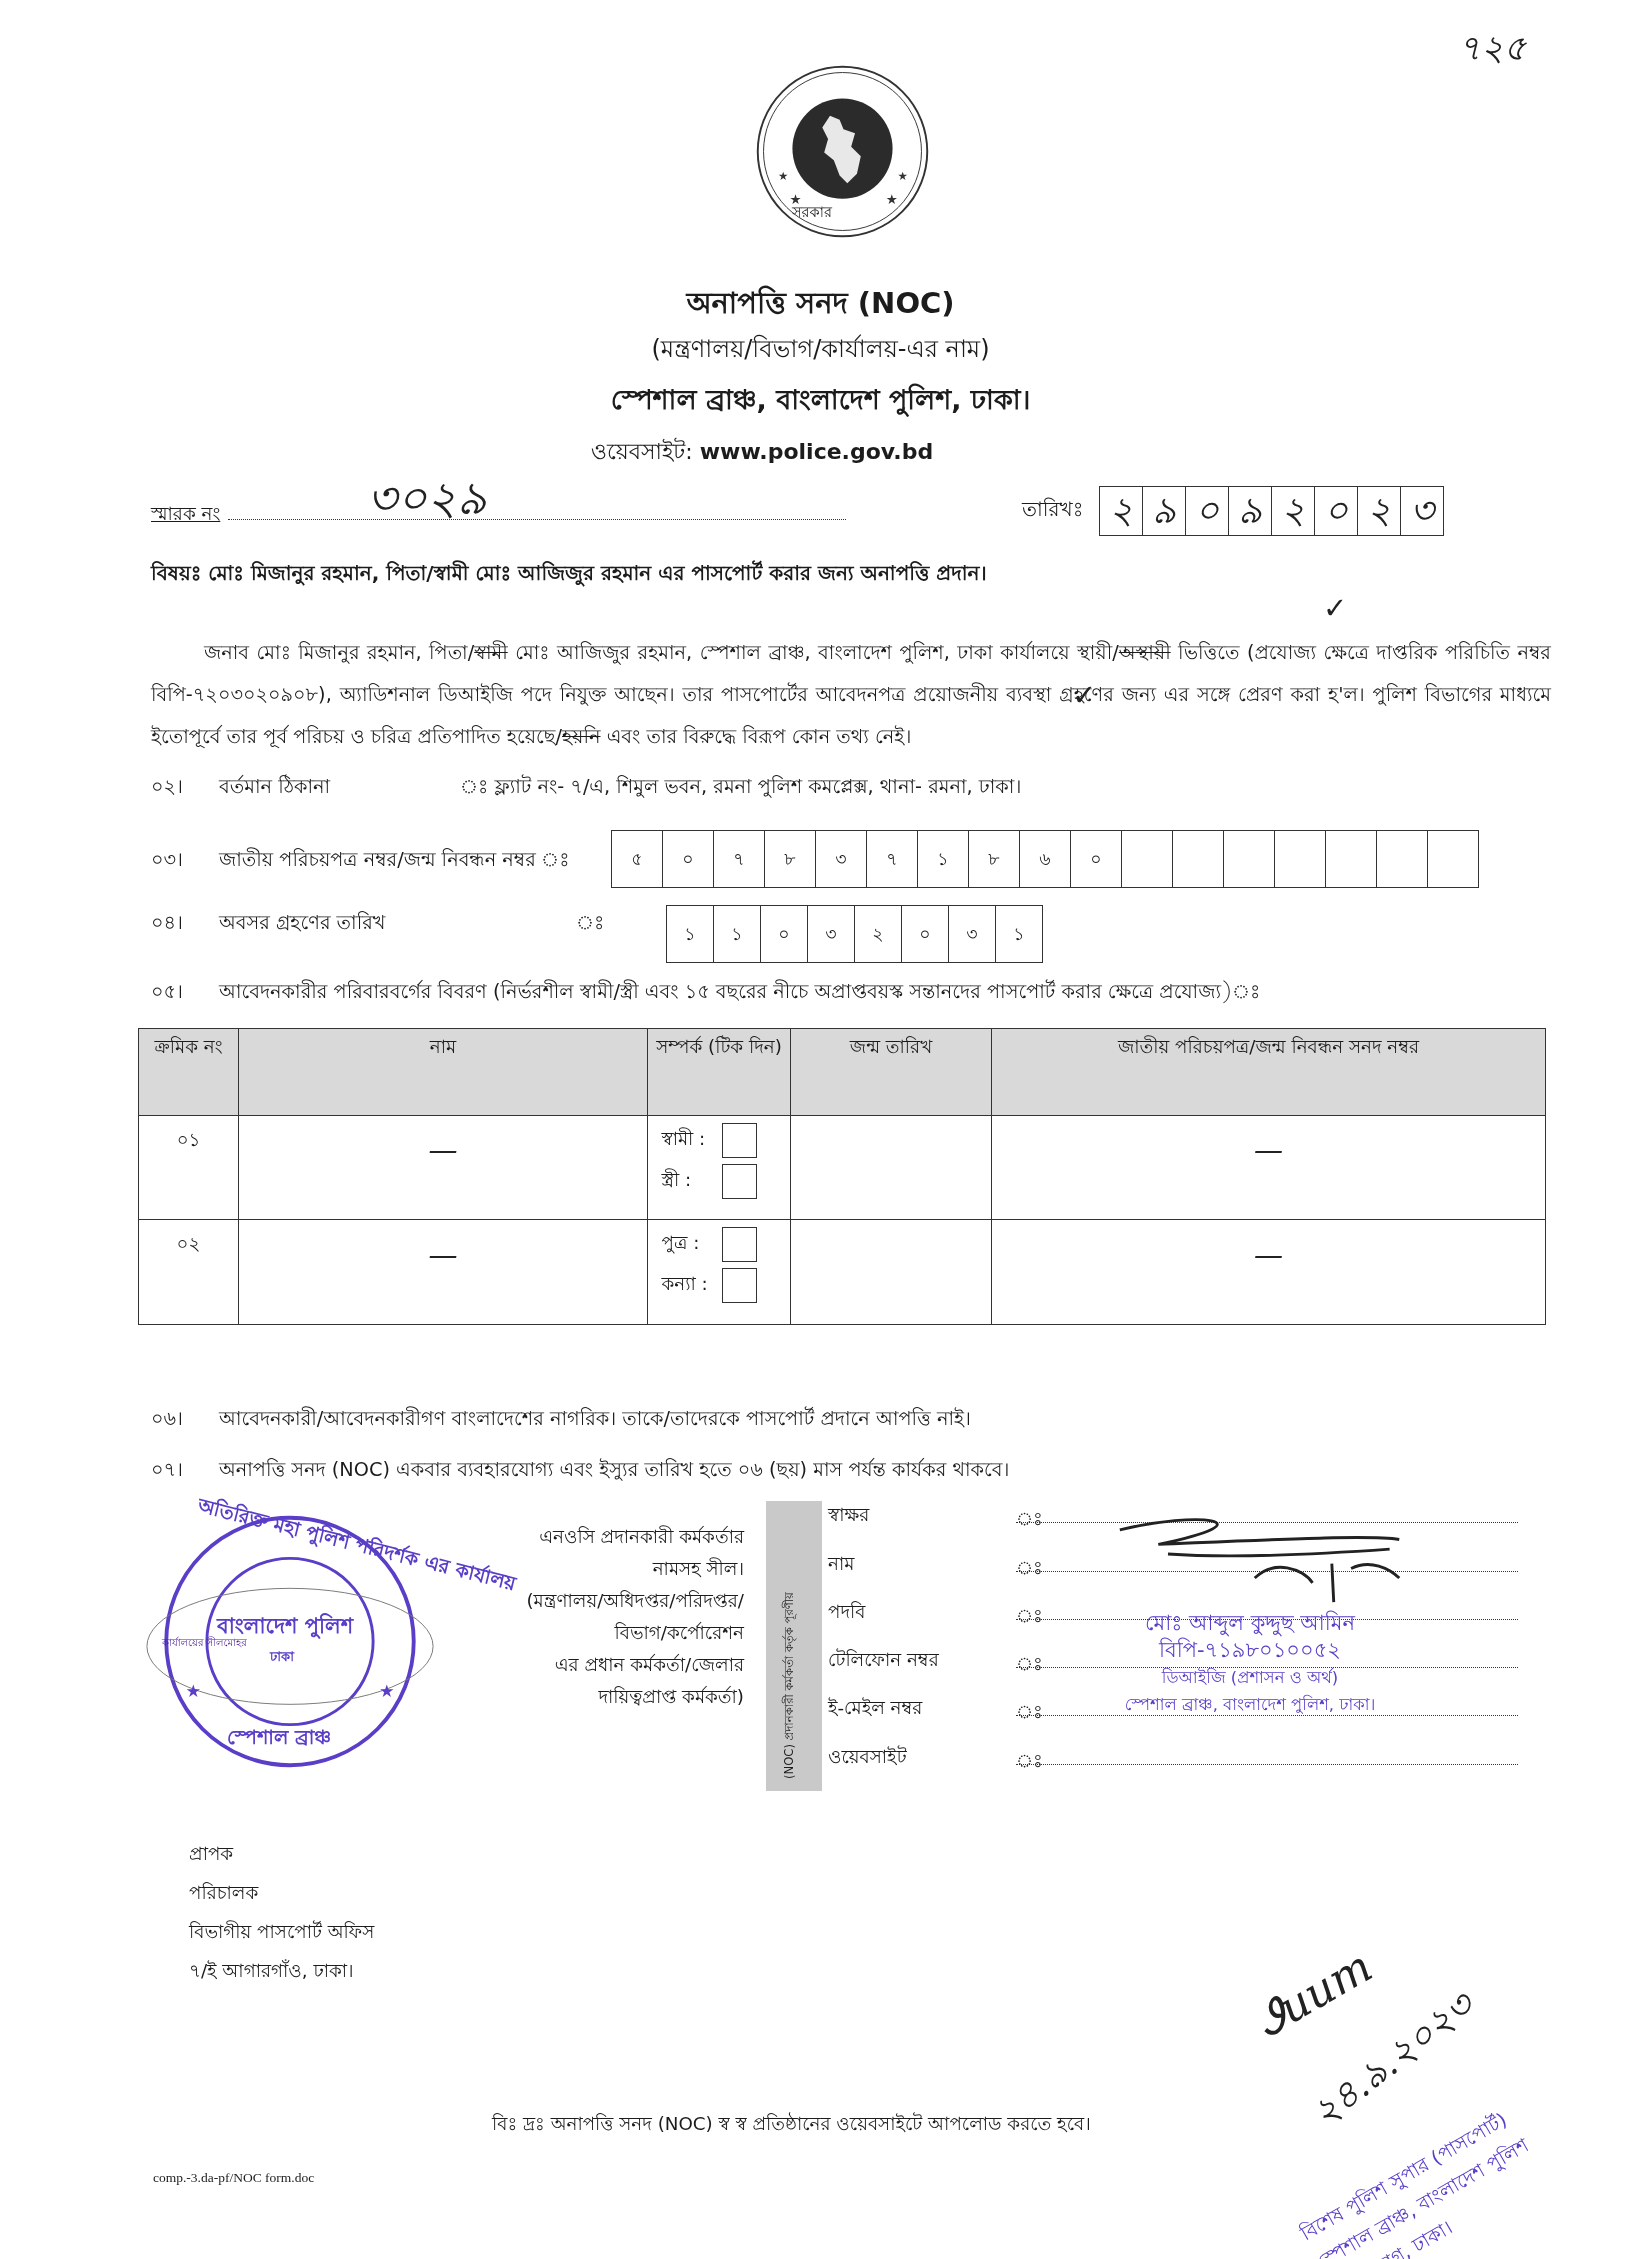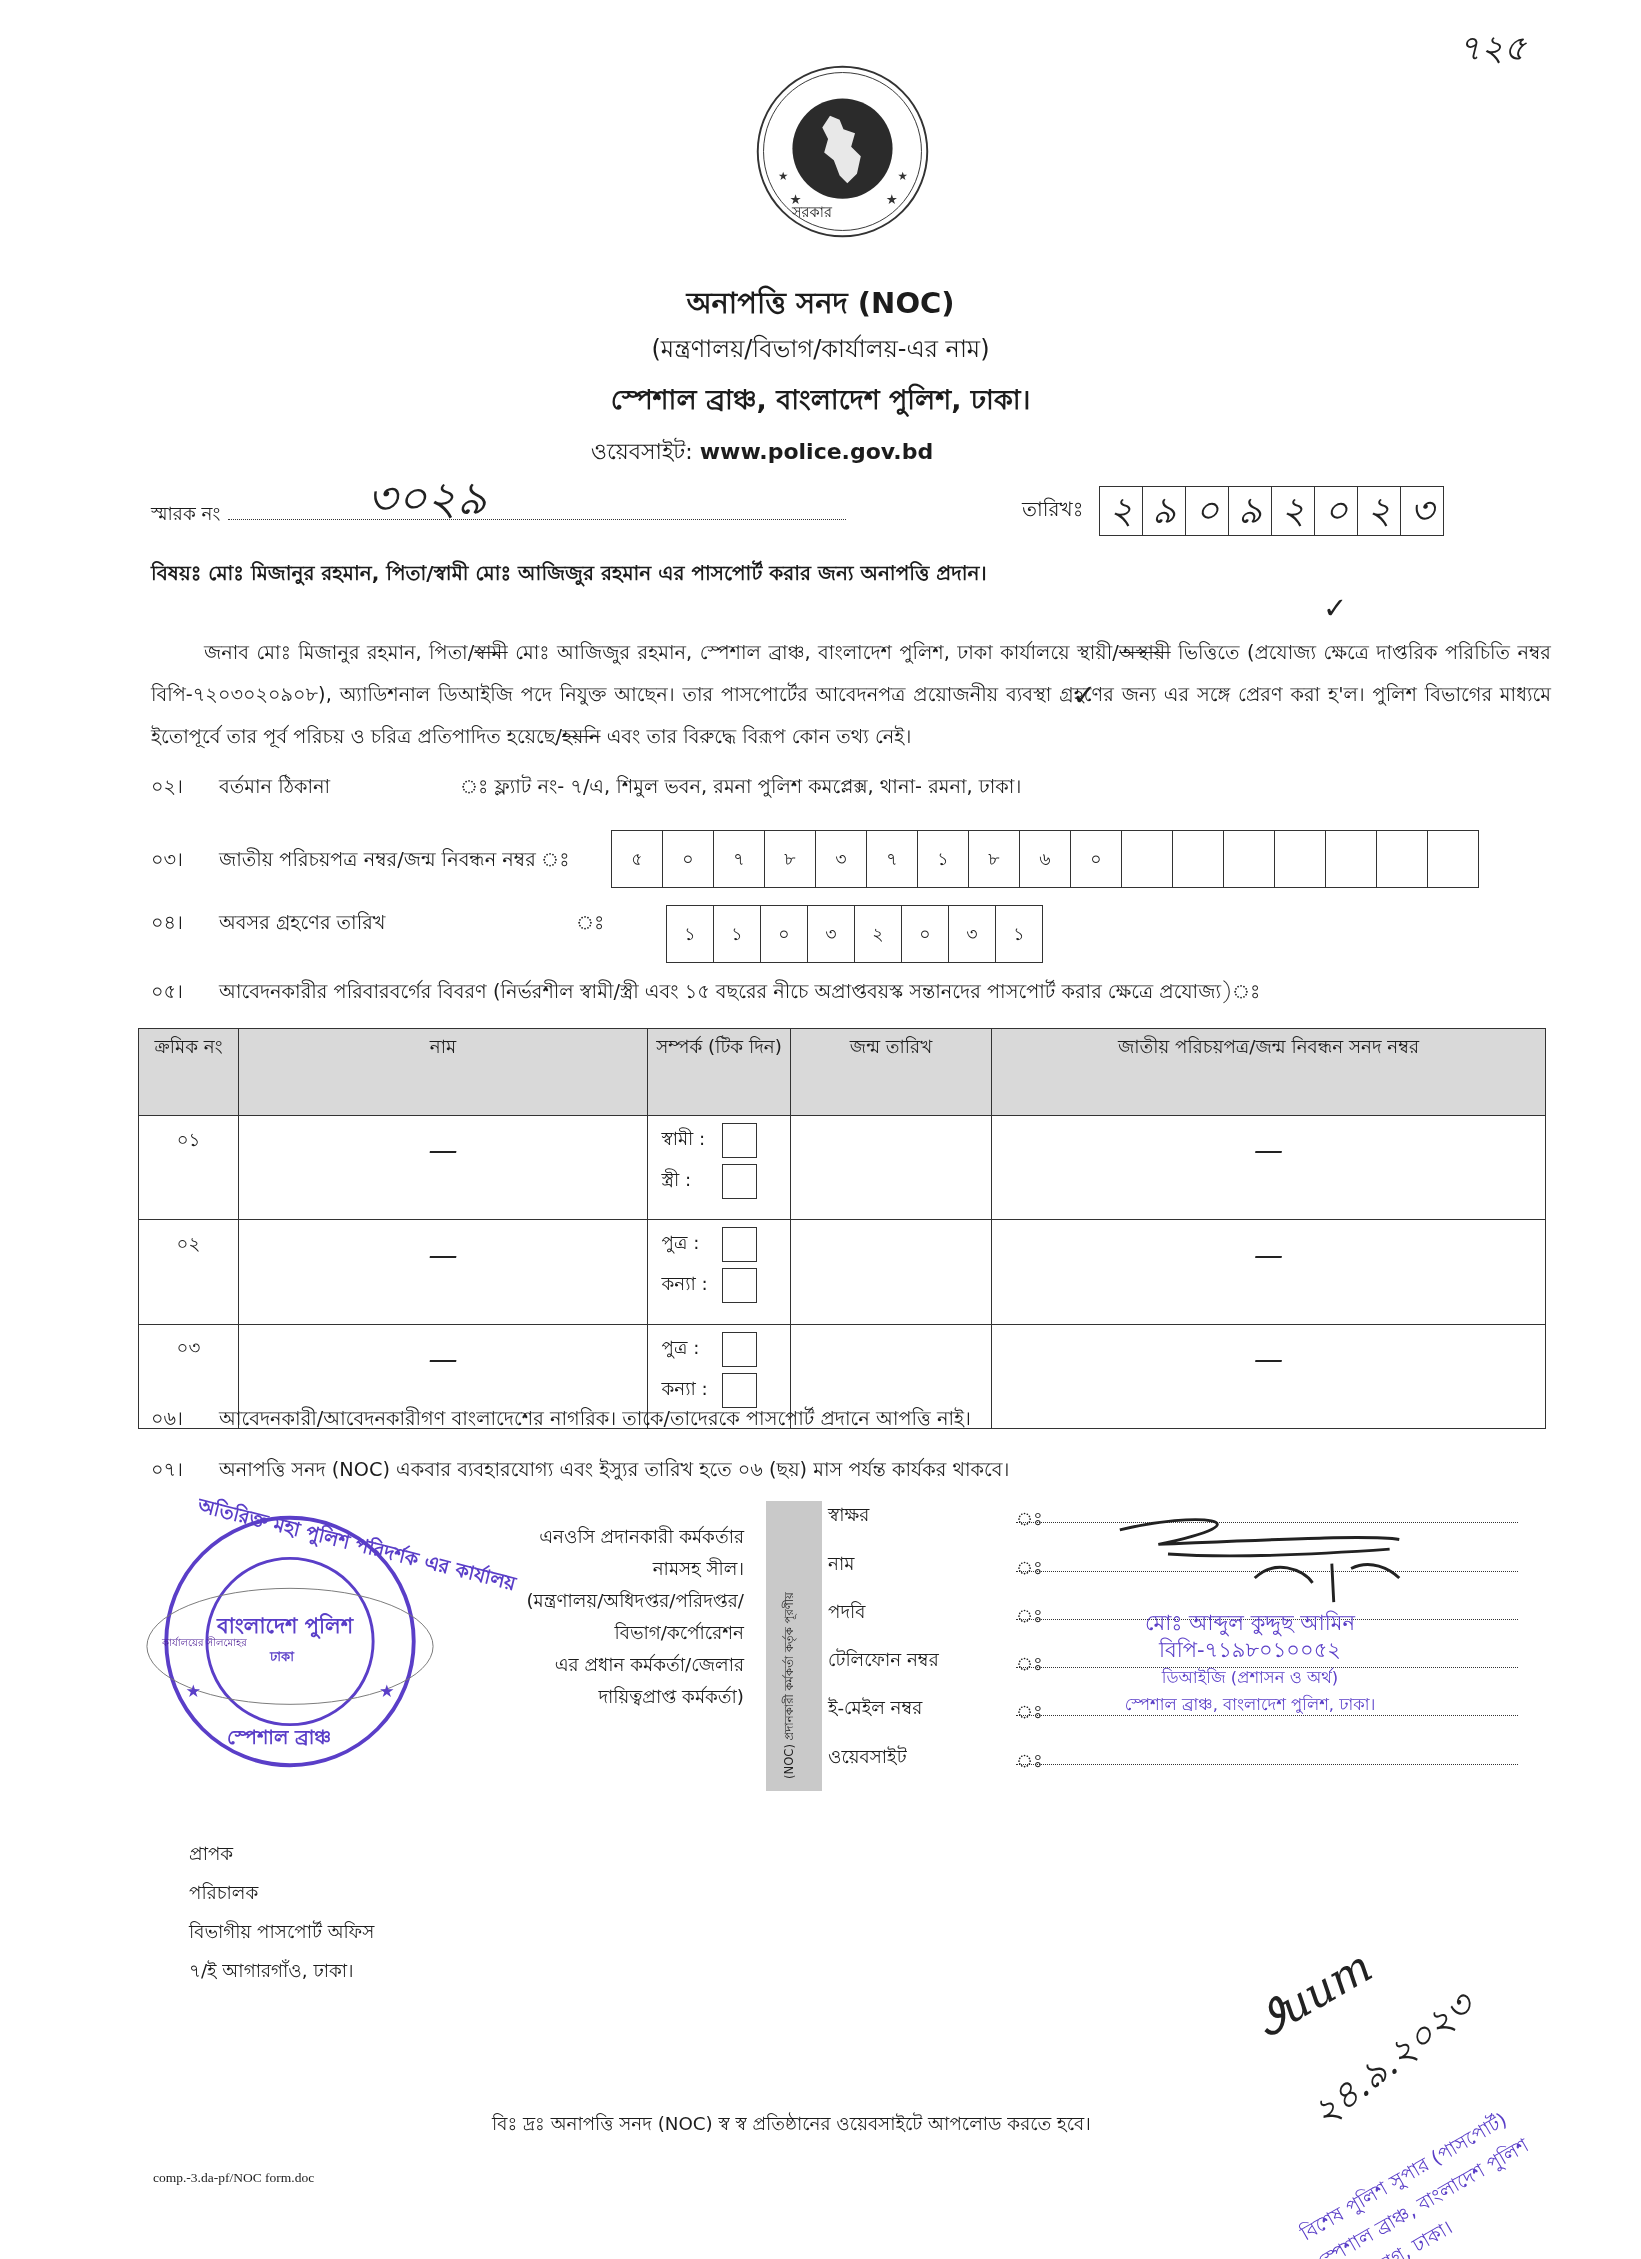--- a/index.html
+++ b/index.html
@@ -17,21 +17,21 @@
   #emblem { left:751px; top:60px; width:183px; height:183px; }
 
   
   #title { left:0; width:1641px; top:280px; font-size:29px; font-weight:bold; }
   #subtitle { left:0; width:1641px; top:330px; font-size:24px; }
   #org { left:0; width:1641px; top:379px; font-size:27px; font-weight:bold; }
   #website-line { left:0; width:1524px; top:434px; font-size:22px; }
   #website-line b { font-weight:bold; }
 
   
-  #memo { left:151px; top:500px; font-size:18.3px; }
+  #memo { left:151px; top:500px; font-size:18.3px;text-decoration:underline; }
   #memo .dots { display:inline-block; width:618px; border-bottom:1.9px dotted #333; margin-left:7.7px; height:17.4px; }
   #memo-hand { left:367px; top:463px; font-size:46px; }
   #date-label { left:1022px; top:494px; font-size:20px; }
   #date-boxes { left:1099px; top:486px; display:flex; border:1.9px solid #333; height:48px; }
   #date-boxes .box { width:42px; border-right:1.4px solid #333; font-size:37px; text-align:center; line-height:48px; }
   #date-boxes .box:last-child { border-right:none; }
 
   
   #subject { left:151px; top:558px; font-size:20px; font-weight:bold; }
 
@@ -224,36 +224,20 @@
             <div class="tick-box"></div>
           </div>
           <div class="rel-line">
             <span>কন্যা :</span>
             <div class="tick-box"></div>
           </div>
         </td>
         <td></td>
         <td class="dash hand">—</td>
       </tr>
-      <tr>
-        <td class="sl">০৩</td>
-        <td class="dash hand">—</td>
-        <td class="rel">
-          <div class="rel-line">
-            <span>পুত্র :</span>
-            <div class="tick-box"></div>
-          </div>
-          <div class="rel-line">
-            <span>কন্যা :</span>
-            <div class="tick-box"></div>
-          </div>
-        </td>
-        <td></td>
-        <td class="dash hand">—</td>
-      </tr>
     </tbody>
 </table>
 
 <div id="row06" class="abs num-row">
   <span class="num">০৬।</span><span>আবেদনকারী/আবেদনকারীগণ বাংলাদেশের নাগরিক। তাকে/তাদেরকে পাসপোর্ট প্রদানে আপত্তি নাই।</span>
 </div>
 <div id="row07" class="abs num-row">
   <span class="num">০৭।</span><span>অনাপত্তি সনদ (NOC) একবার ব্যবহারযোগ্য এবং ইস্যুর তারিখ হতে ০৬ (ছয়) মাস পর্যন্ত কার্যকর থাকবে।</span>
 </div>
 

